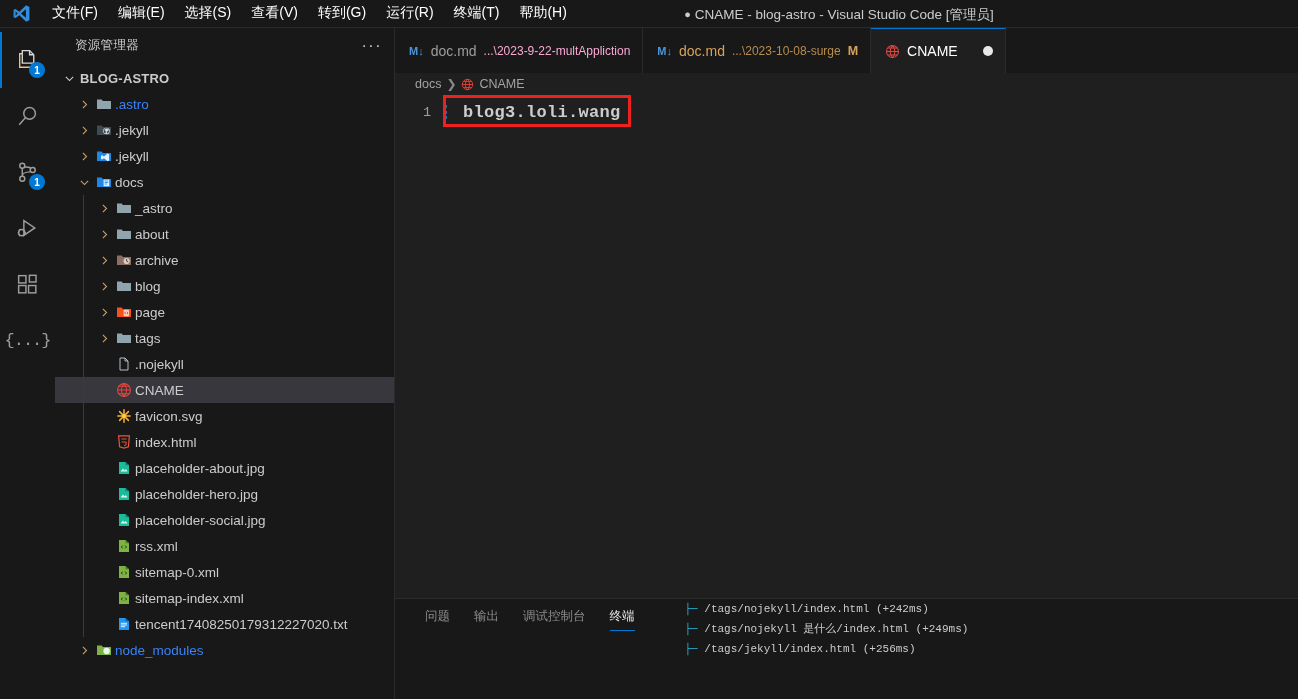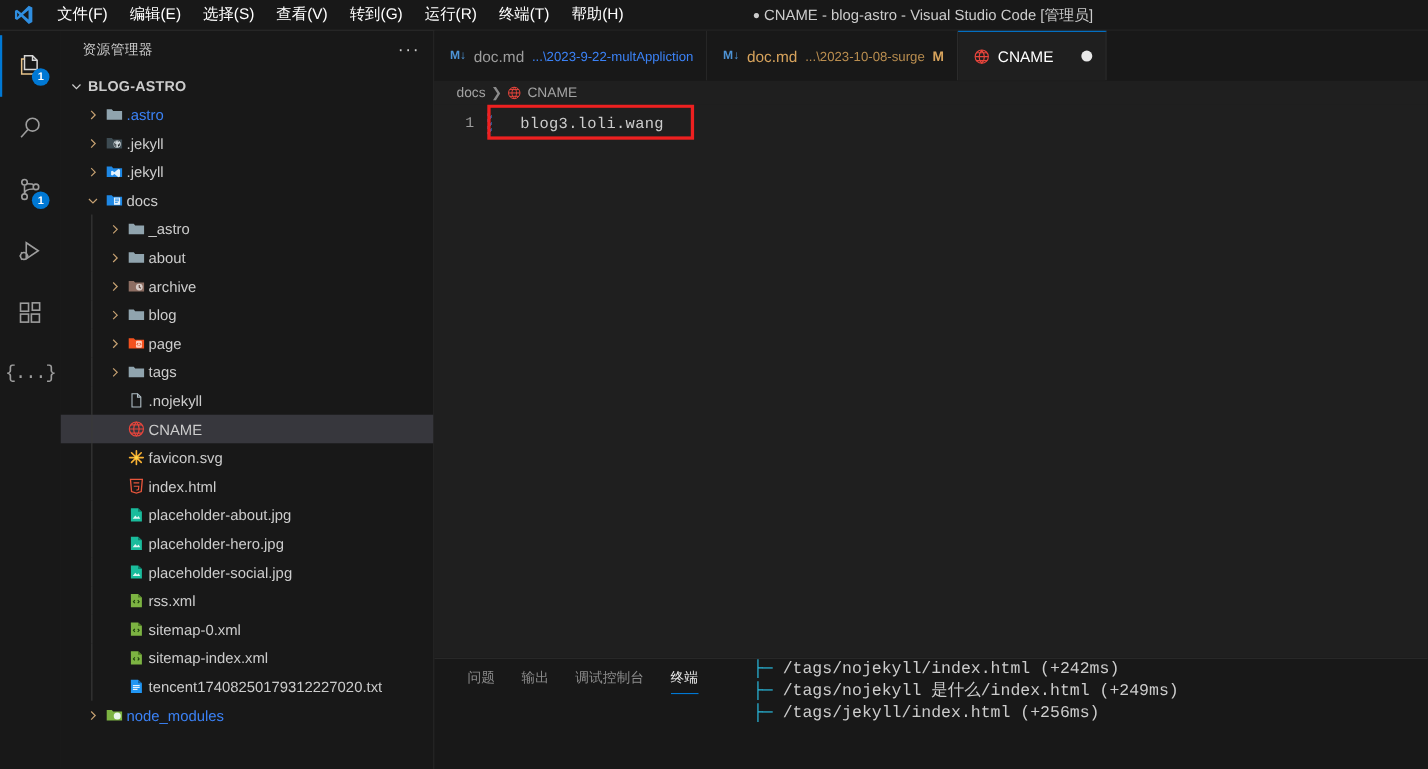--- a/index.html
+++ b/index.html
@@ -138,21 +138,21 @@
     background: #1f1f1f;
     border-top: 1px solid #0078d4;
     padding-top: 0;
   }
   .tab.active::after {
     content:""; position:absolute; left:0; right:0; bottom:-1px; height:1px; background:#1f1f1f;
   }
   .tab-name { font-size: 14px; color: #9d9d9d; }
   .tab.active .tab-name { color: #ffffff; }
   .tab.mod .tab-name { color: #d7a35c; }
-  .tab-desc { font-size: 12px; color: #3b82f6; }
+  .tab-desc { font-size: 12px; color: #f9a8d4; }
   .tab.mod .tab-desc { color: #b98d4f; }
   .tab-gitstatus { font-size: 12.5px; color: #d7a35c; font-weight: bold; }
   .tab-dirty {
     width: 10px; height: 10px; border-radius: 50%;
     background: #e8e8e8; margin-left: 18px; flex-shrink: 0;
   }
   .md-icon {
     font-size: 11px; font-weight: bold; color: #4e94d6;
     font-family: "Liberation Sans", sans-serif;
   }
@@ -178,24 +178,25 @@
     width: 48px; text-align: right; padding-right: 12px;
     font-family: "Liberation Mono", monospace;
     font-size: 13.5px; color: #9d9d9d;
   }
   #gutter-change {
     width: 4px; height: 19px;
     background: repeating-linear-gradient(135deg,
       #2d6bb5 0px, #2d6bb5 2px, #1f1f1f 2px, #1f1f1f 4px);
   }
   #code-text {
-    margin-left: 26px;
+    margin-left: 16px;
     font-family: "Liberation Mono", monospace;
-    font-size: 14px; color: #cccccc;
+    font-size: 17px; color: #cccccc;
     letter-spacing: .3px;
+    font-weight: bold;
   }
   #annotation-box {
     position: absolute; left: 48px; top: 0px;
     width: 188px; height: 32px;
     border: 3px solid #ee2020;
     pointer-events: none;
   }
 
   
   #panel {
@@ -214,21 +215,21 @@
   }
   .ptab.active { color: #e7e7e7; }
   .ptab.active::after {
     content: ""; position: absolute;
     left: 12px; right: 12px; bottom: 3px;
     height: 1px; background: #0078d4;
   }
   #term {
     flex: 1; padding-left: 38px; overflow: hidden;
     font-family: "Liberation Mono", monospace;
-    font-size: 15px; line-height: 20px;
+    font-size: 11px; line-height: 20px;
     color: #cccccc; white-space: pre;
   }
   .tline { display: block; }
   .tbranch { color: #29b8db; }
 </style>
 </head>
 <body>
 
 <div id="titlebar">
   <div id="vscode-logo">

